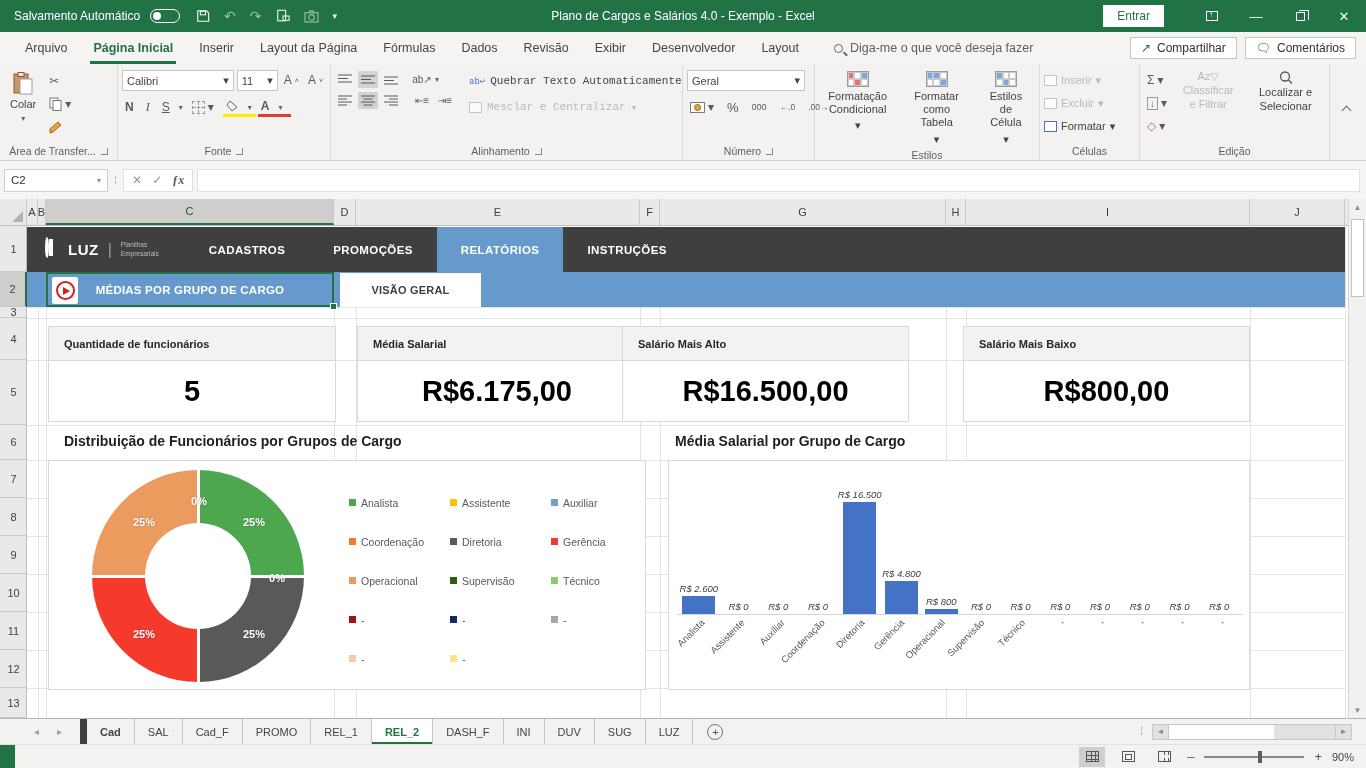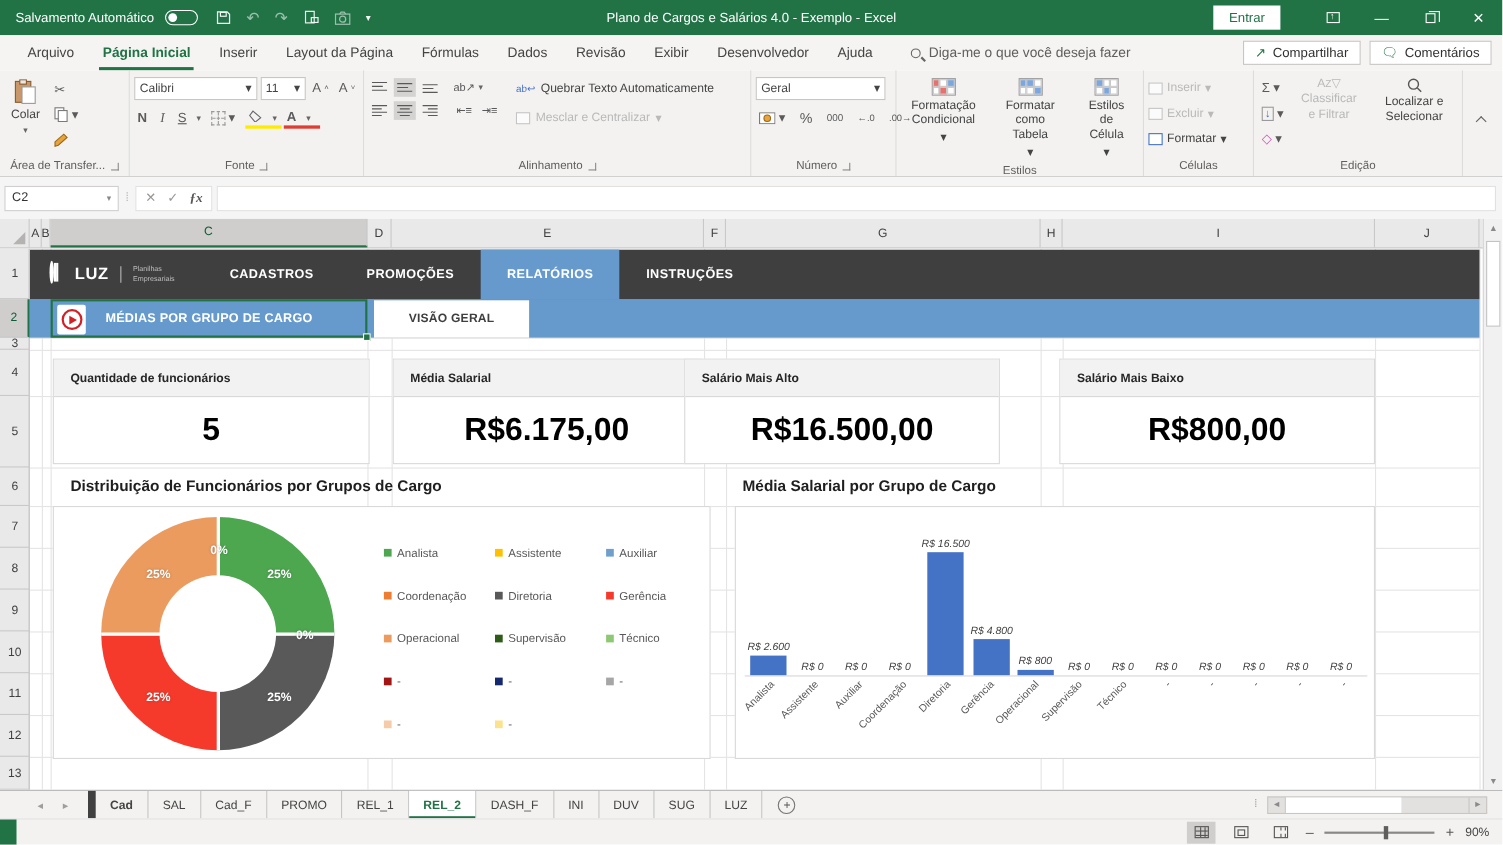--- a/index.html
+++ b/index.html
@@ -230,21 +230,21 @@
     <div id="menu-tabs">
         <div class="mtab">Arquivo</div>
         <div class="mtab active">Página Inicial</div>
         <div class="mtab">Inserir</div>
         <div class="mtab">Layout da Página</div>
         <div class="mtab">Fórmulas</div>
         <div class="mtab">Dados</div>
         <div class="mtab">Revisão</div>
         <div class="mtab">Exibir</div>
         <div class="mtab">Desenvolvedor</div>
-        <div class="mtab">Ajuda</div>
+        <div class="mtab">Layout</div>
       </div>
     <div class="tellme">
       <span class="mag"></span>
       <span>Diga-me o que você deseja fazer</span>
     </div>
     <div class="mb-right">
       <span class="mb-btn">
           <span class="gi">↗</span>
           <span>Compartilhar</span>
         </span>
@@ -406,21 +406,21 @@
                 </svg>
               </span>
             <span class="alico" style="margin-left:8px;">
                 <span style="font-size:10px;color:#595959;">⇤≡</span>
               </span>
             <span class="alico">
                 <span style="font-size:10px;color:#595959;">⇥≡</span>
               </span>
           </div>
         </div>
-        <div style="display:flex;flex-direction:column;gap:6px;padding:3px 0 0 10px;">
+        <div style="display:flex;flex-direction:column;gap:6px;padding:3px 0 0 10px;font-family:Liberation Mono, monospace;">
           <span class="wraptxt">
               <span style="color:#4472c4;font-size:9px;">ab↩</span>
               <span>Quebrar Texto Automaticamente</span>
             </span>
           <span class="wraptxt disabled">
               <span class="cellico gray"></span>
               <span>Mesclar e Centralizar</span>
               <span class="caret">▾</span>
             </span>
         </div>

